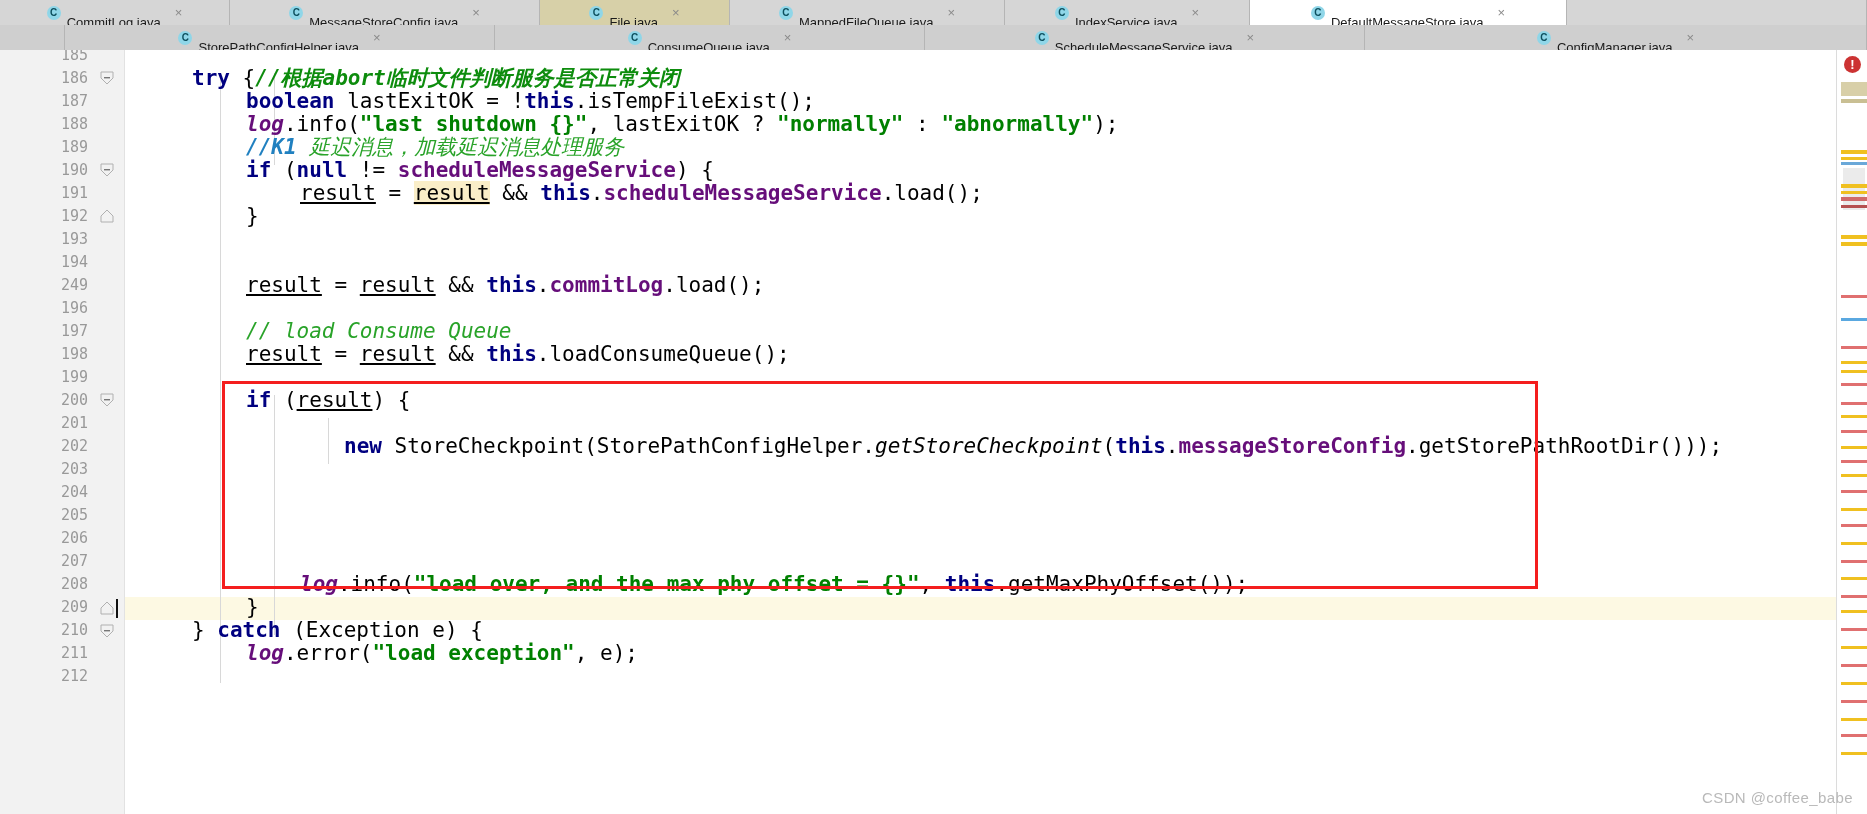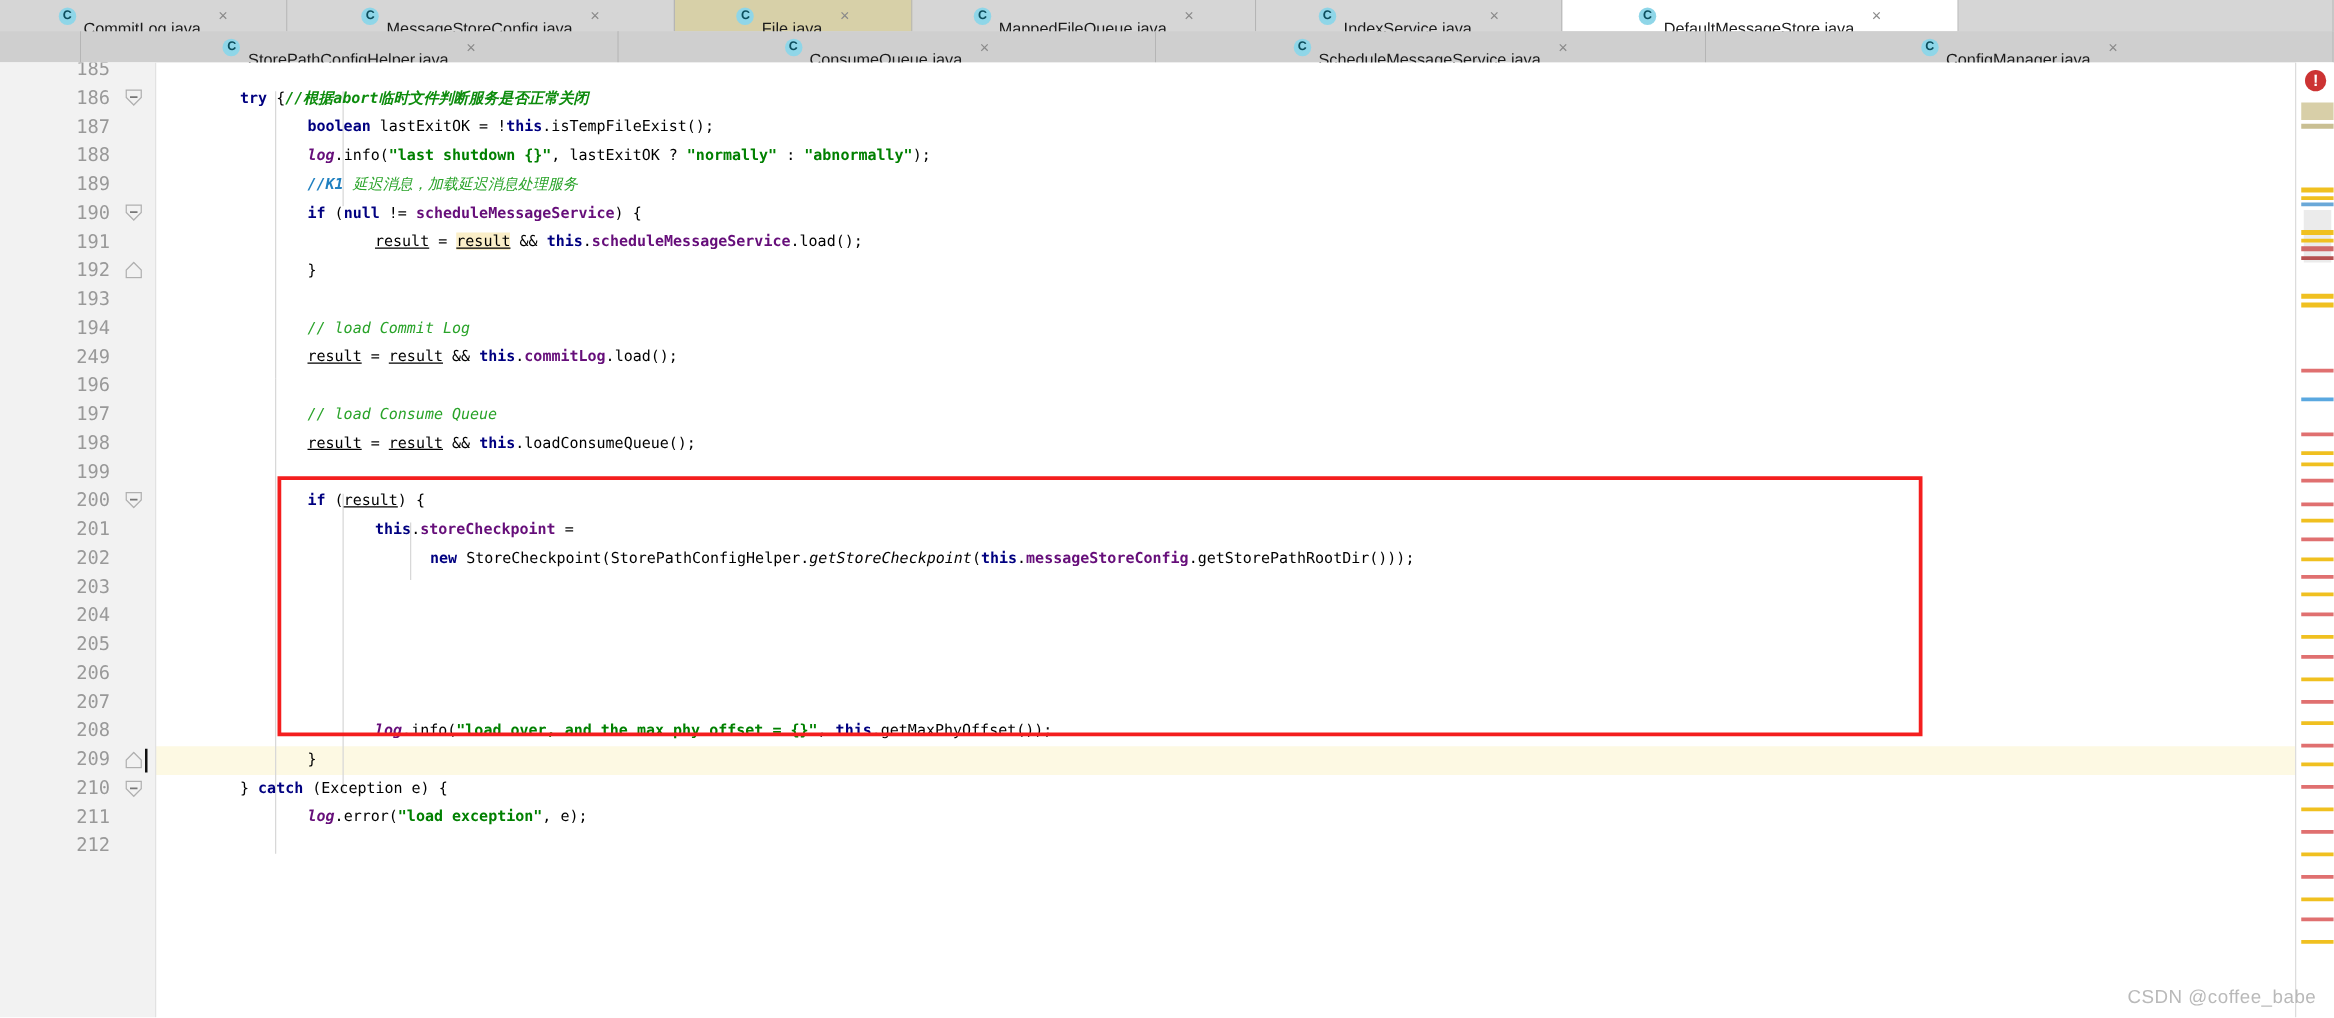--- a/index.html
+++ b/index.html
@@ -46,21 +46,21 @@
     font-family:"DejaVu Sans Mono",monospace;font-size:15px;color:#999999;
   }
   .foldcol{position:absolute;left:96px;top:0;width:28px;height:764px;background:#f2f2f2;}
   .foldmark{position:absolute;left:4px;width:14px;height:14px;}
   .foldmark svg{display:block;}
   .gutterright{position:absolute;left:124px;top:0;width:1px;height:764px;background:#e2e2e2;}
 
   .codearea{position:absolute;left:124px;top:0;right:30px;height:764px;overflow:hidden;}
   .codeline{
     position:absolute;left:0;height:23px;line-height:23px;white-space:pre;
-    font-family:"DejaVu Sans Mono",monospace;font-size:12px;color:#000000;
+    font-family:"DejaVu Sans Mono",monospace;font-size:21px;color:#000000;
     letter-spacing:0px;
   }
   .codeline .pad{padding-left:68px;}
 
   
   .indentguide{position:absolute;width:1px;background:#d8d8d8;}
 
   
   .curline{position:absolute;left:0;width:1867px;height:23px;background:#fdf9e3;}
   .caret{position:absolute;width:2px;height:19px;background:#111;}
@@ -314,35 +314,33 @@
       <div class="codeline" style="top:86px"><span class="pad" style="padding-left:122px"></span><span class="cmtkw">//K1</span><span class="cmt"> 延迟消息，加载延迟消息处理服务</span></div>
 
       <div class="codeline" style="top:132px"><span class="pad" style="padding-left:176px"></span><span class="plain uline">result</span><span class="plain"> = </span><span class="plain uline hl">result</span><span class="plain"> &amp;&amp; </span><span class="kw">this</span><span class="plain">.</span><span class="fld">scheduleMessageService</span><span class="plain">.load();</span></div>
 
       <div class="codeline" style="top:109px"><span class="pad" style="padding-left:122px"></span><span class="kw">if</span><span class="plain"> (</span><span class="kw">null</span><span class="plain"> != </span><span class="fld">scheduleMessageService</span><span class="plain">) {</span></div>
 
       <div class="codeline" style="top:155px"><span class="pad" style="padding-left:122px"></span><span class="plain">}</span></div>
 
       <div class="codeline" style="top:178px"><span class="pad"></span></div>
 
-      <div class="codeline" style="top:201px"><span class="pad" style="padding-left:122px"></span><span class="cmt">// load Commit Log</span></div>
 
       <div class="codeline" style="top:224px"><span class="pad" style="padding-left:122px"></span><span class="plain uline">result</span><span class="plain"> = </span><span class="plain uline">result</span><span class="plain"> &amp;&amp; </span><span class="kw">this</span><span class="plain">.</span><span class="fld">commitLog</span><span class="plain">.load();</span></div>
 
       <div class="codeline" style="top:247px"><span class="pad"></span></div>
 
       <div class="codeline" style="top:270px"><span class="pad" style="padding-left:122px"></span><span class="cmt">// load Consume Queue</span></div>
 
       <div class="codeline" style="top:293px"><span class="pad" style="padding-left:122px"></span><span class="plain uline">result</span><span class="plain"> = </span><span class="plain uline">result</span><span class="plain"> &amp;&amp; </span><span class="kw">this</span><span class="plain">.loadConsumeQueue();</span></div>
 
       <div class="codeline" style="top:316px"><span class="pad"></span></div>
 
       <div class="codeline" style="top:339px"><span class="pad" style="padding-left:122px"></span><span class="kw">if</span><span class="plain"> (</span><span class="plain uline">result</span><span class="plain">) {</span></div>
 
-      <div class="codeline" style="top:362px"><span class="pad" style="padding-left:176px"></span><span class="kw">this</span><span class="plain">.</span><span class="fld">storeCheckpoint</span><span class="plain"> =</span></div>
 
       <div class="codeline" style="top:385px"><span class="pad" style="padding-left:220px"></span><span class="kw">new</span><span class="plain"> StoreCheckpoint(StorePathConfigHelper.</span><span class="stmth">getStoreCheckpoint</span><span class="plain">(</span><span class="kw">this</span><span class="plain">.</span><span class="fld">messageStoreConfig</span><span class="plain">.getStorePathRootDir()));</span></div>
 
       <div class="codeline" style="top:408px"><span class="pad"></span></div>
 
 
       <div class="codeline" style="top:454px"><span class="pad"></span></div>
 
 
       <div class="codeline" style="top:500px"><span class="pad"></span></div>

